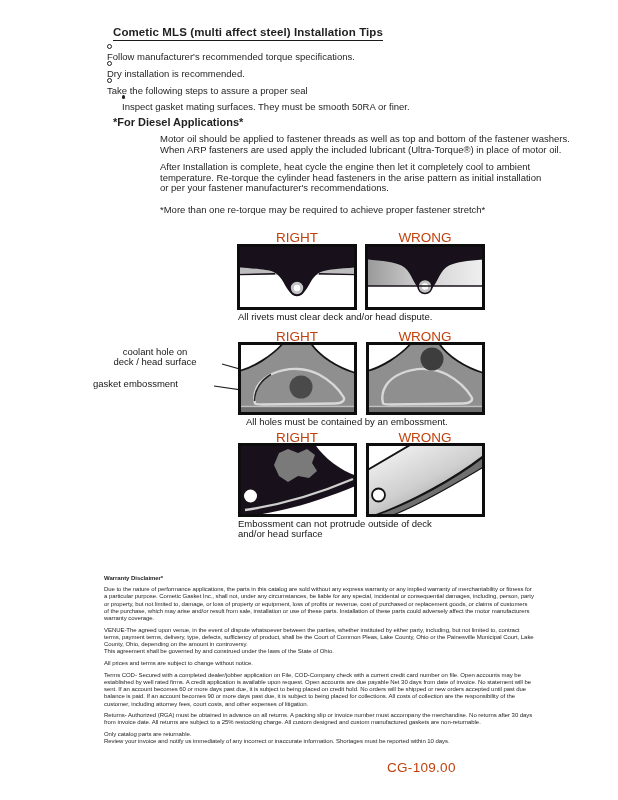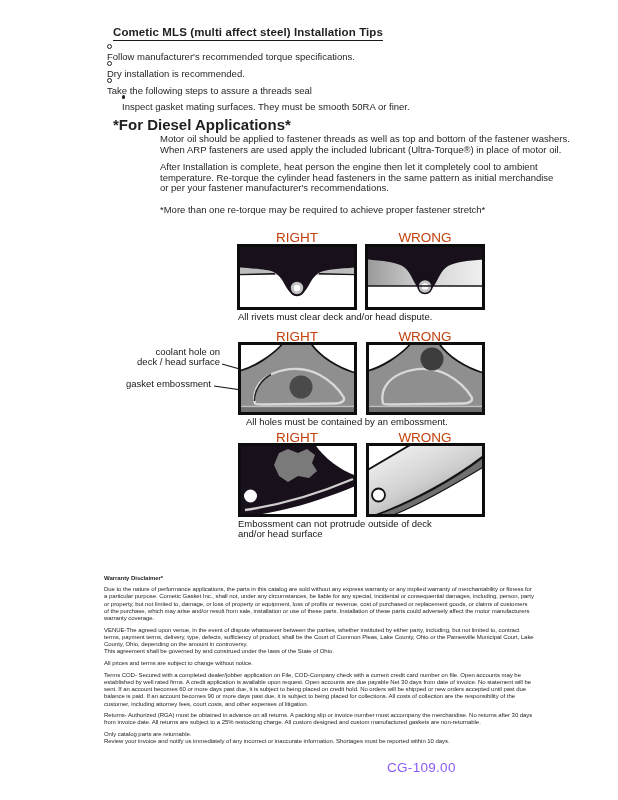--- a/index.html
+++ b/index.html
@@ -12,67 +12,67 @@
     left:113px;top:26px;font-size:11.5px;font-weight:bold;letter-spacing:.1px;
     border-bottom:1.4px solid #1a1a1a;padding-bottom:1.5px;white-space:nowrap;
   }
   .bullets{left:107px;top:46px;font-size:9.5px;line-height:11.9px;white-space:nowrap;}
   .b-row{display:flex;align-items:baseline;flex-direction:column;}
   .b-row.sub{padding-left:15px;}
   .b-marker{display:inline-block;width:3.2px;height:3.2px;border-radius:50%;
     margin-right:4px;flex:0 0 auto;position:relative;top:-2px;}
   .b-marker.hollow{border:1px solid #1f1f1f;}
   .b-marker.solid{background:#1f1f1f;width:3.4px;height:3.4px;}
-  .h2{left:113px;top:116px;font-size:15px;font-weight:bold;white-space:nowrap;}
+  .h2{left:113px;top:116px;font-size:11px;font-weight:bold;white-space:nowrap;}
   .body-line{font-size:9.5px;line-height:10.7px;white-space:nowrap;margin-left:47px;}
   .para{left:113px;}
   .rw-label{font-size:13.5px;color:#c2410c;text-align:center;width:70px;white-space:nowrap;}
   .caption{left:238px;font-size:9.5px;line-height:10px;white-space:nowrap;color:#161616;}
-  .callout{font-size:9.5px;line-height:9.8px;text-align:right;white-space:nowrap;color:#161616;}
+  .callout{font-size:9.5px;line-height:9.8px;text-align:center;white-space:nowrap;color:#161616;}
   .wr{left:104px;top:575px;width:430px;font-size:6px;line-height:7.2px;letter-spacing:-0.05px;color:#262626;}
   .wr .hd{font-weight:bold;margin:0 0 4px 0;}
   .wr p{margin:0 0 4.5px 0;}
   .wr p.tight{margin:0;}
-  .footer-code{left:387px;top:760px;font-size:13.5px;letter-spacing:.3px;color:#8b5cf6;white-space:nowrap;}
+  .footer-code{left:387px;top:760px;font-size:13.5px;letter-spacing:.3px;color:#c2410c;white-space:nowrap;}
   svg{display:block;}
 </style>
 </head>
 <body>
 
 <div class="page">
 
   <div class="abs title">Cometic MLS (multi affect steel) Installation Tips</div>
 
   <div class="abs bullets">
     <div class="b-row">
       <span class="b-marker hollow"></span>
       <span>Follow manufacturer's recommended torque specifications.</span>
     </div>
     <div class="b-row">
       <span class="b-marker hollow"></span>
       <span>Dry installation is recommended.</span>
     </div>
     <div class="b-row">
       <span class="b-marker hollow"></span>
-      <span>Take the following steps to assure a threads seal</span>
+      <span>Take the following steps to assure a proper seal</span>
     </div>
     <div class="b-row sub">
       <span class="b-marker solid"></span>
       <span>Inspect gasket mating surfaces.  They must be smooth 50RA or finer.</span>
     </div>
   </div>
 
   <div class="abs h2">*For Diesel Applications*</div>
   <div class="abs para" style="top:134px;">
     <div class="body-line">Motor oil should be applied to fastener threads as well as top and bottom of the fastener washers.</div>
     <div class="body-line">When ARP fasteners are used apply the included lubricant (Ultra-Torque®) in place of motor oil.</div>
   </div>
   <div class="abs para" style="top:162px;">
-    <div class="body-line">After Installation is complete, heat person the engine then let it completely cool to ambient</div>
-    <div class="body-line">temperature. Re-torque the cylinder head fasteners in the same pattern as initial merchandise</div>
+    <div class="body-line">After Installation is complete, heat cycle the engine then let it completely cool to ambient</div>
+    <div class="body-line">temperature. Re-torque the cylinder head fasteners in the arise pattern as initial installation</div>
     <div class="body-line">or per your fastener manufacturer's recommendations.</div>
   </div>
   <div class="abs para body-line" style="top:205px;">*More than one re-torque may be required to achieve proper fastener stretch*</div>
 
   <div class="abs rw-label" style="left:262px;top:230px;">RIGHT</div>
   <div class="abs rw-label" style="left:390px;top:230px;">WRONG</div>
 
   <svg class="abs" style="left:237px;top:244px;" width="120" height="66" viewBox="0 0 120 66">
     <rect x="1.5" y="1.5" width="117" height="63" fill="#ffffff"></rect>
     <rect x="1.5" y="24" width="117" height="7" fill="#bdbdbd"></rect>

